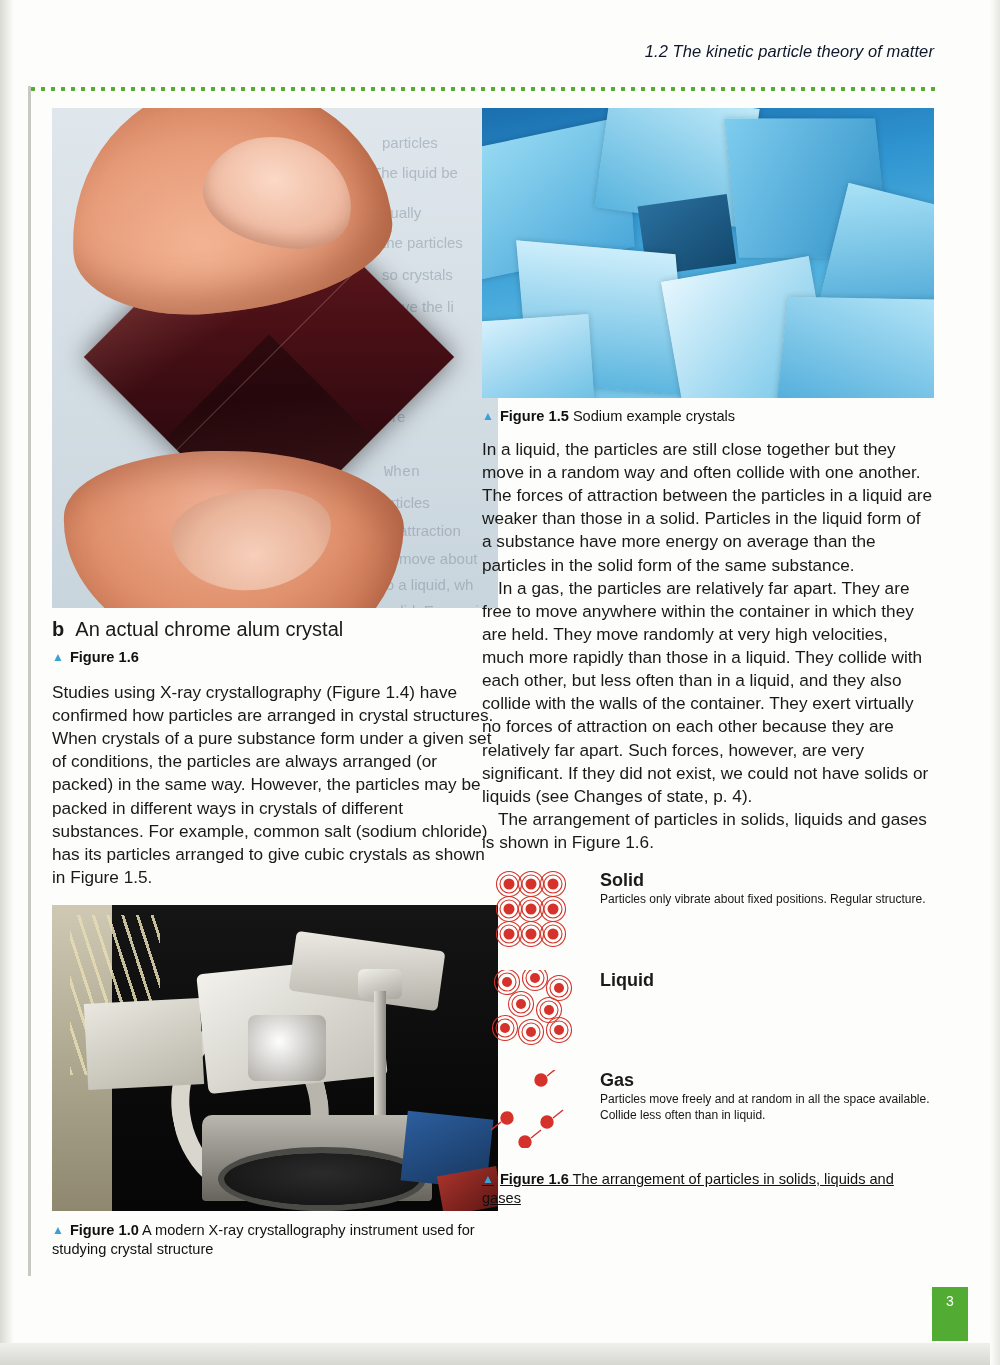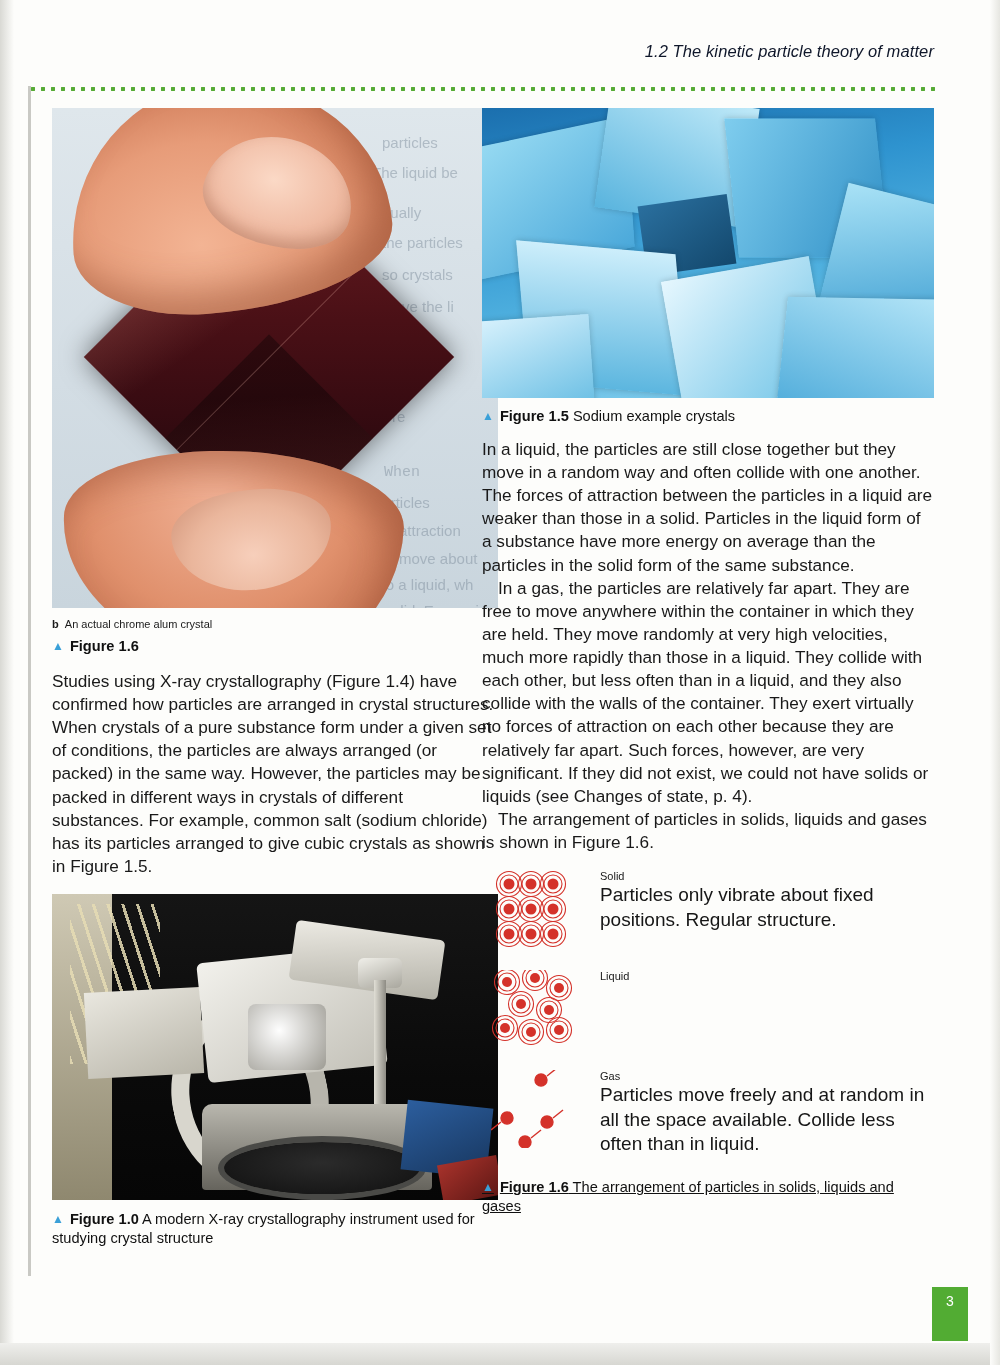--- a/index.html
+++ b/index.html
@@ -100,21 +100,21 @@
   }
   .caption .bold { font-weight: bold; }
   .tri {
     color: #3aa0d8;
     font-size: 12px;
     margin-right: 6px;
     position: relative;
     top: -1px;
   }
   .sub-label {
-    font-size: 11px;
+    font-size: 20px;
     margin: 10px 0 0 0;
   }
   .sub-label .bold { font-weight: bold; }
 
   
   .fig13 {
     position: relative;
     width: 446px;
     height: 500px;
     overflow: hidden;
@@ -264,26 +264,26 @@
     margin-bottom: 22px;
   }
   .fig16-art {
     width: 110px;
     flex: 0 0 110px;
     display: flex;
     justify-content: center;
   }
   .fig16-text { padding-left: 8px; }
   .fig16-title {
-    font-size: 11px;
-    font-weight: normal;
+    font-size: 18px;
+    font-weight: bold;
     margin: 0 0 1px 0;
   }
   .fig16-desc {
-    font-size: 19px;
+    font-size: 12px;
     line-height: 1.28;
     margin: 0;
     color: #161616;
   }
 
   .page-number {
     position: absolute;
     right: 32px;
     bottom: 24px;
     width: 36px;

